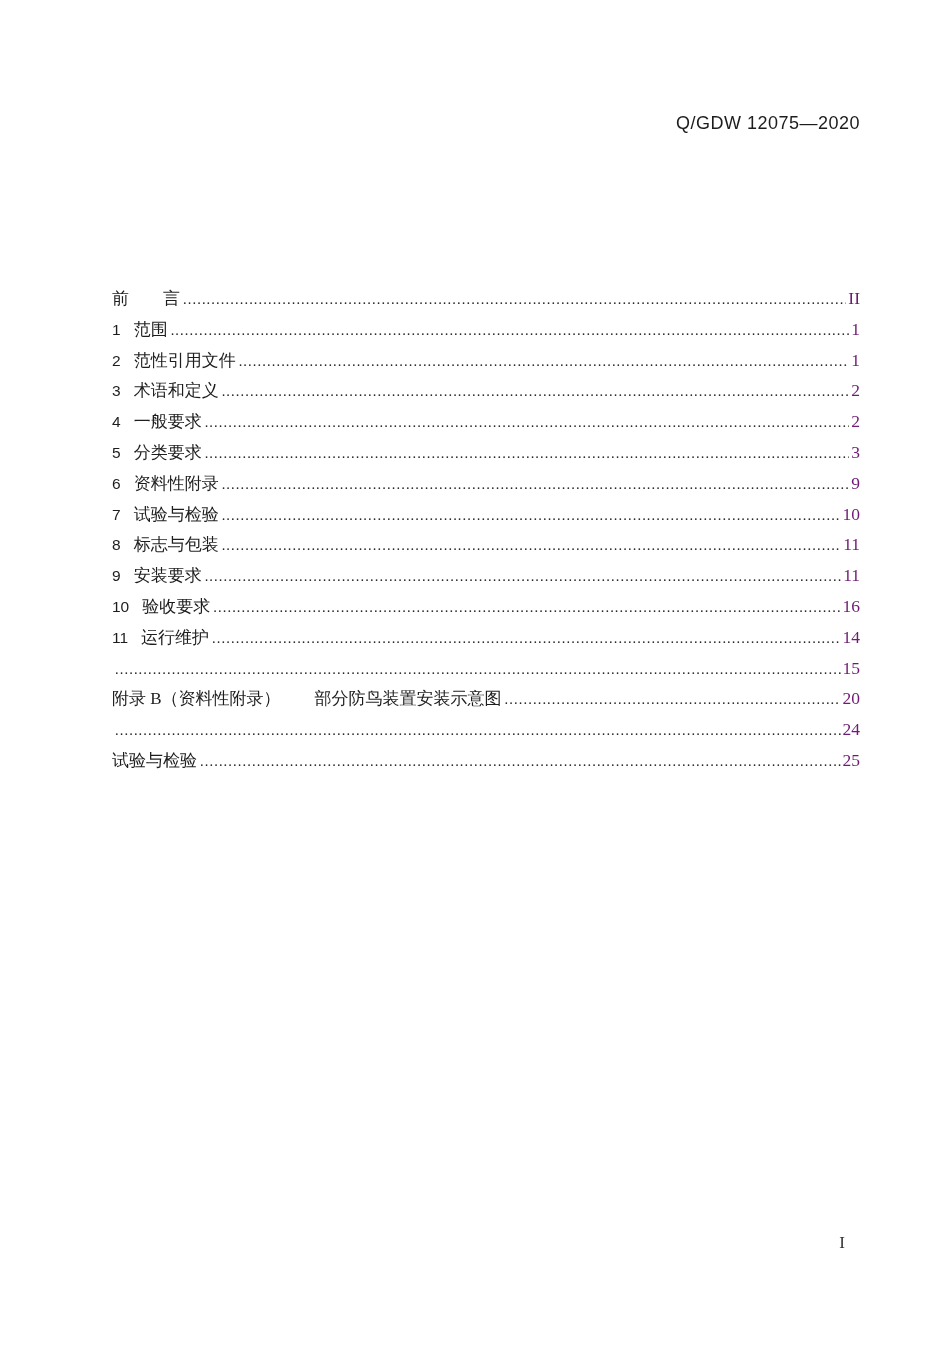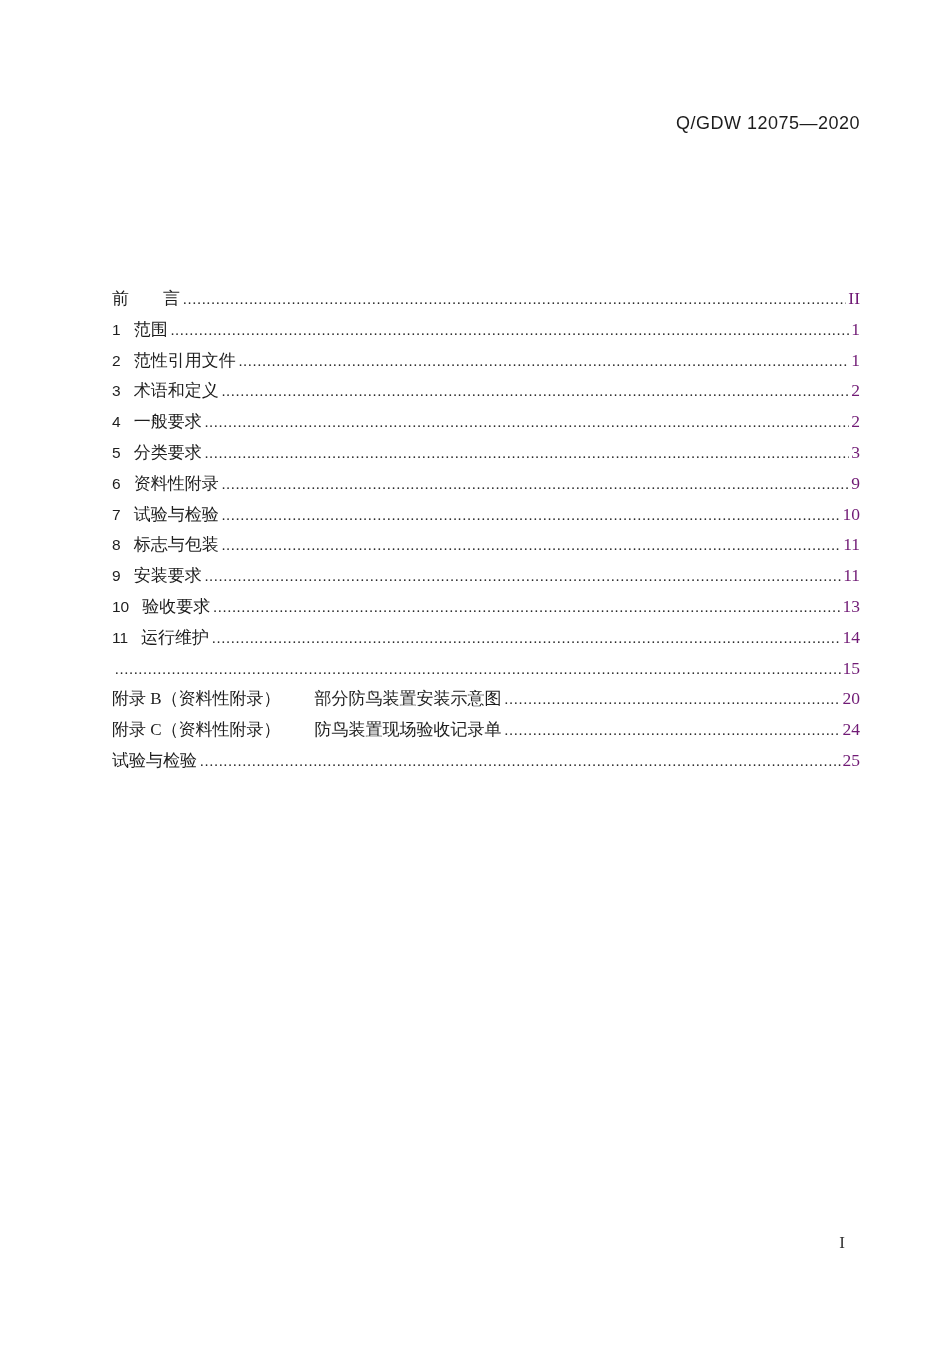--- a/index.html
+++ b/index.html
@@ -177,21 +177,21 @@
     <span class="toc-num">9</span>
     <span class="toc-label">安装要求</span>
     <span class="toc-dots"></span>
     <span class="toc-page">11</span>
   </div>
 
   <div class="toc-row">
     <span class="toc-num">10</span>
     <span class="toc-label">验收要求</span>
     <span class="toc-dots"></span>
-    <span class="toc-page">13</span>
+    <span class="toc-page">16</span>
   </div>
 
   <div class="toc-row">
     <span class="toc-num">11</span>
     <span class="toc-label">运行维护</span>
     <span class="toc-dots"></span>
     <span class="toc-page">14</span>
   </div>
 
   <div class="toc-row">
@@ -202,21 +202,20 @@
 
   <div class="toc-row">
 
     <span class="toc-label">附录 B（资料性附录）　　部分防鸟装置安装示意图</span>
     <span class="toc-dots"></span>
     <span class="toc-page">20</span>
   </div>
 
   <div class="toc-row">
 
-    <span class="toc-label">附录 C（资料性附录）　　防鸟装置现场验收记录单</span>
     <span class="toc-dots"></span>
     <span class="toc-page">24</span>
   </div>
 
   <div class="toc-row">
 
     <span class="toc-label">试验与检验</span>
     <span class="toc-dots"></span>
     <span class="toc-page">25</span>
   </div>

